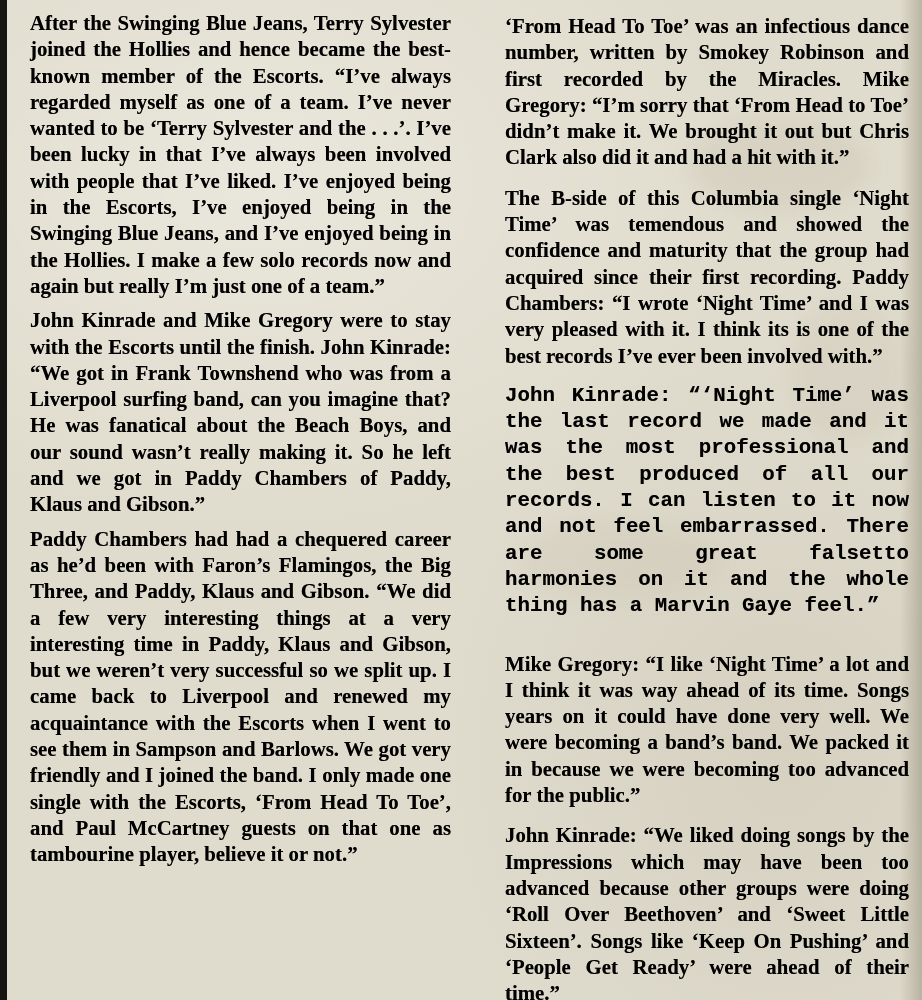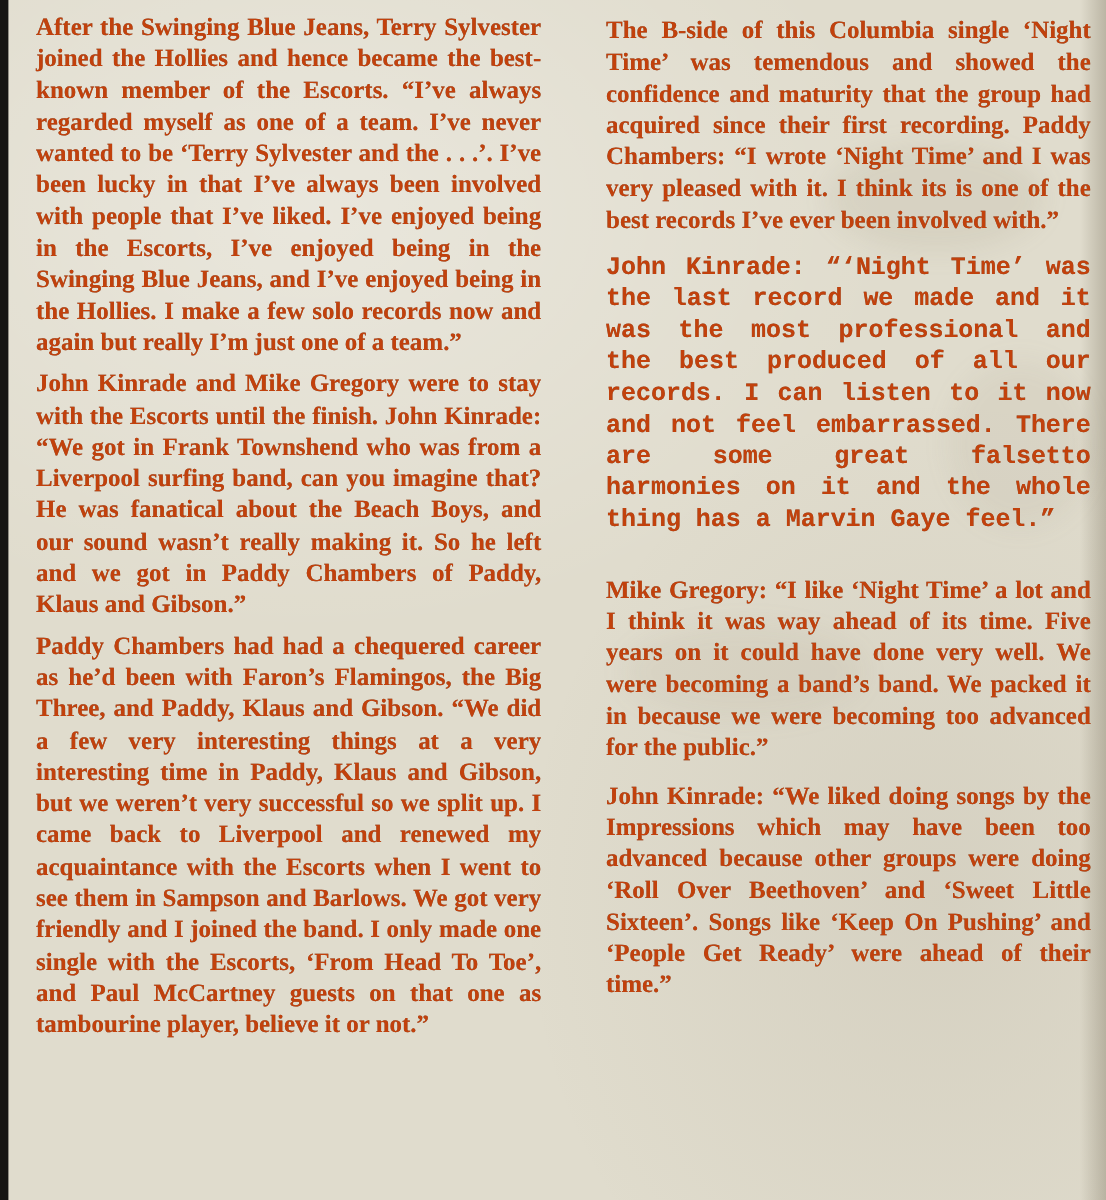--- a/index.html
+++ b/index.html
@@ -44,21 +44,21 @@
   }
   .column-left  { left: 30px;  top: 10px; width: 421px; }
   .column-right { left: 505px; top: 13px; width: 404px; }
   p.doc-par {
     margin: 0 0 8px 0;
     font-family: "Liberation Serif", "DejaVu Serif", serif;
     font-weight: 700;
     font-size: 20.8px;
     line-height: 26.3px;
     text-align: justify;
-    color: #c2410c;
+    color: #000000;
     text-shadow: 0 0 0.5px rgba(35,28,20,0.55);
   }
   .column-right p.doc-par { margin-bottom: 14px; }
   .column-right p.extra-gap { margin-bottom: 31px; font-family: Liberation Mono, monospace; }
 </style>
 </head>
 <body>
 
 <div class="scan-edge-left"></div>
 <div class="scan-shadow-right"></div>
@@ -66,17 +66,18 @@
 <div class="ghost ghost-2"></div>
 <div class="ghost ghost-3"></div>
 
 <div class="column column-left">
   <p class="doc-par">After the Swinging Blue Jeans, Terry Sylvester joined the Hollies and hence became the best-known member of the Escorts. “I’ve always regarded myself as one of a team. I’ve never wanted to be ‘Terry Sylvester and the . . .’. I’ve been lucky in that I’ve always been involved with people that I’ve liked. I’ve enjoyed being in the Escorts, I’ve enjoyed being in the Swinging Blue Jeans, and I’ve enjoyed being in the Hollies. I make a few solo records now and again but really I’m just one of a team.”</p>
   <p class="doc-par">John Kinrade and Mike Gregory were to stay with the Escorts until the finish. John Kinrade: “We got in Frank Townshend who was from a Liverpool surfing band, can you imagine that? He was fanatical about the Beach Boys, and our sound wasn’t really making it. So he left and we got in Paddy Chambers of Paddy, Klaus and Gibson.”</p>
   <p class="doc-par">Paddy Chambers had had a chequered career as he’d been with Faron’s Flamingos, the Big Three, and Paddy, Klaus and Gibson. “We did a few very interesting things at a very interesting time in Paddy, Klaus and Gibson, but we weren’t very successful so we split up. I came back to Liverpool and renewed my acquaintance with the Escorts when I went to see them in Sampson and Barlows. We got very friendly and I joined the band. I only made one single with the Escorts, ‘From Head To Toe’, and Paul McCartney guests on that one as tambourine player, believe it or not.”</p>
 </div>
 
 <div class="column column-right">
+  <p class="doc-par">‘From Head To Toe’ was an infectious dance number, written by Smokey Robinson and first recorded by the Miracles. Mike Gregory: “I’m sorry that ‘From Head to Toe’ didn’t make it. We brought it out but Chris Clark also did it and had a hit with it.”</p>
   <p class="doc-par">The B-side of this Columbia single ‘Night Time’ was temendous and showed the confidence and maturity that the group had acquired since their first recording. Paddy Chambers: “I wrote ‘Night Time’ and I was very pleased with it. I think its is one of the best records I’ve ever been involved with.”</p>
   <p class="doc-par extra-gap">John Kinrade: “‘Night Time’ was the last record we made and it was the most professional and the best produced of all our records. I can listen to it now and not feel embarrassed. There are some great falsetto harmonies on it and the whole thing has a Marvin Gaye feel.”</p>
-  <p class="doc-par">Mike Gregory: “I like ‘Night Time’ a lot and I think it was way ahead of its time. Five years on it could have done very well. We were becoming a band’s band. We packed it in because we were becoming too advanced for the public.”</p>
+  <p class="doc-par">Mike Gregory: “I like ‘Night Time’ a lot and I think it was way ahead of its time. Songs years on it could have done very well. We were becoming a band’s band. We packed it in because we were becoming too advanced for the public.”</p>
   <p class="doc-par">John Kinrade: “We liked doing songs by the Impressions which may have been too advanced because other groups were doing ‘Roll Over Beethoven’ and ‘Sweet Little Sixteen’. Songs like ‘Keep On Pushing’ and ‘People Get Ready’ were ahead of their time.”</p>
 </div>
 
 </body></html>

